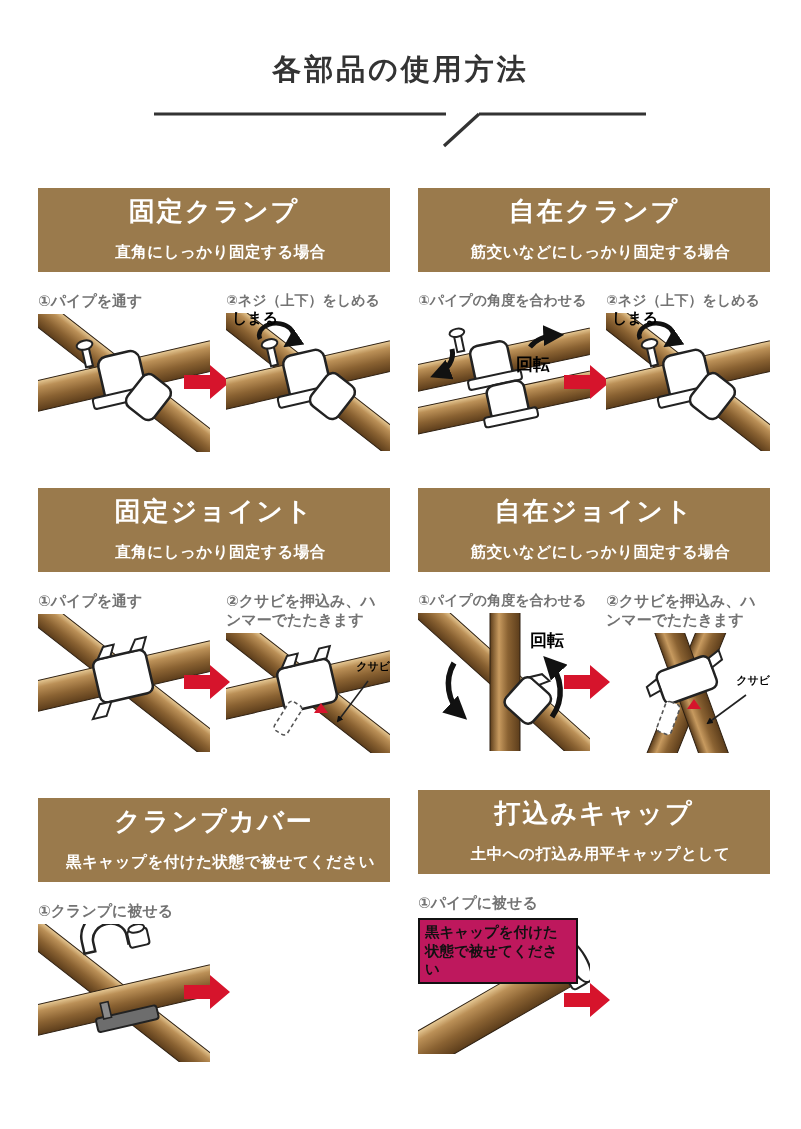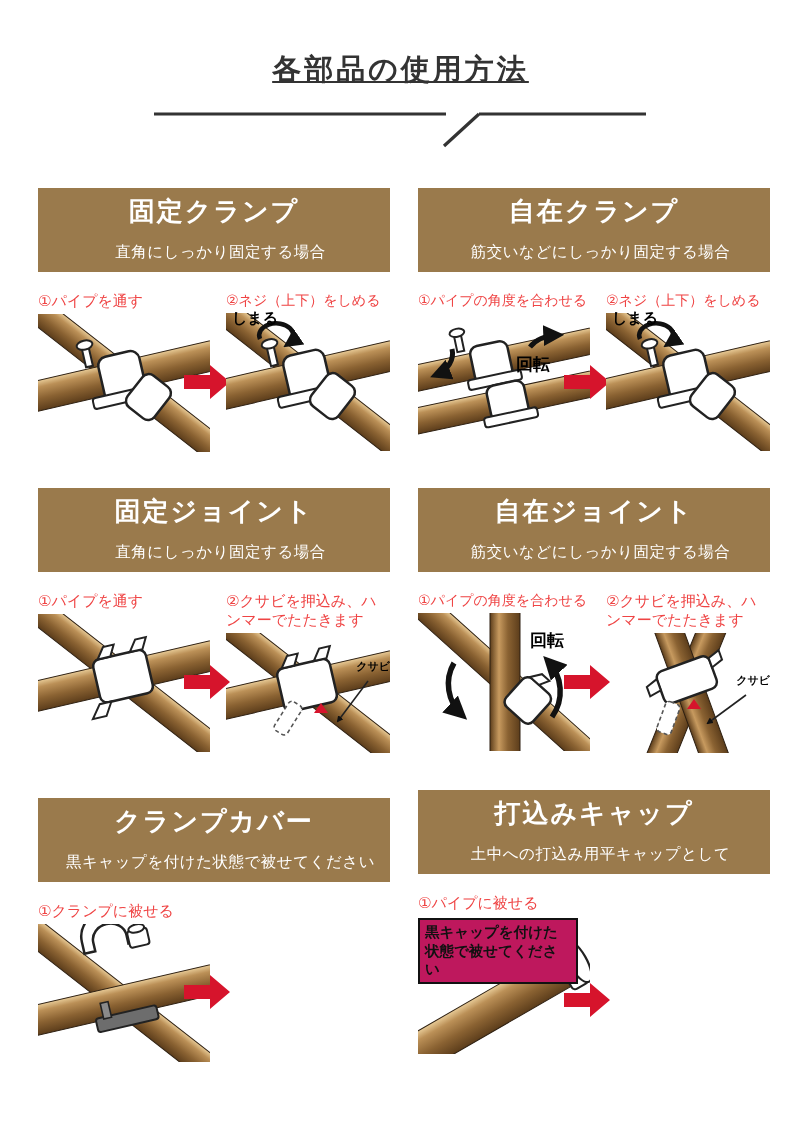--- a/index.html
+++ b/index.html
@@ -1,30 +1,30 @@
 <!DOCTYPE html>
 <html><head>
 <meta charset="utf-8">
 <style>
   html,body{margin:0;padding:0;background:#fff;}
   .canvas{position:relative;width:801px;height:1129px;background:#ffffff;overflow:hidden;
           font-family:"Liberation Sans","DejaVu Sans",sans-serif;color:#111;}
   .page-title{position:absolute;top:50px;left:0;width:100%;text-align:center;
-              font-size:29px;font-weight:800;color:#333;letter-spacing:3px;margin:0;text-decoration:underline;}
+              font-size:29px;font-weight:800;color:#333;letter-spacing:3px;margin:0;}
   .title-deco{position:absolute;left:148px;top:102px;}
   .part{position:absolute;width:352px;}
   .part-header{height:84px;background:#9a7a4c;color:#fff;text-align:center;
                display:flex;flex-direction:column;justify-content:center;gap:17px;}
   .part-title{font-size:26px;font-weight:800;letter-spacing:2px;line-height:1.1;}
-  .part-subtitle{font-size:15.5px;font-weight:400;letter-spacing:0.5px;padding-left:13px;}
+  .part-subtitle{font-size:15.5px;font-weight:700;letter-spacing:0.5px;padding-left:13px;}
   .steps{position:absolute;left:0;top:104px;width:352px;height:200px;}
   .step{position:absolute;top:0;}
   .step1{left:0;width:172px;}
   .step2{left:188px;width:164px;}
-  .step-label{font-size:15px;font-weight:400;line-height:1.25;color:#ef4444;}
+  .step-label{font-size:15px;font-weight:700;line-height:1.25;color:#737373;}
   .lbl-nowrap{white-space:nowrap;font-size:14px;}
   .fig{position:relative;margin-top:3px;}
   .annot{position:absolute;font-weight:800;color:#000;}
   .a-shimaru{left:6px;top:-4px;font-size:15px;}
   .a-kaiten{font-size:17px;}
   .a-kusabi{font-size:11px;right:0;top:26px;}
   .a-oshikomu{left:56px;top:-2px;font-size:15px;}
   .note-box{position:absolute;left:0;top:2px;width:146px;background:#be185d;border:2.5px solid #111;
             padding:3px 5px;font-size:14.5px;font-weight:800;line-height:1.3;}
   .next-arrow{position:absolute;left:146px;top:70px;width:46px;height:40px;}

